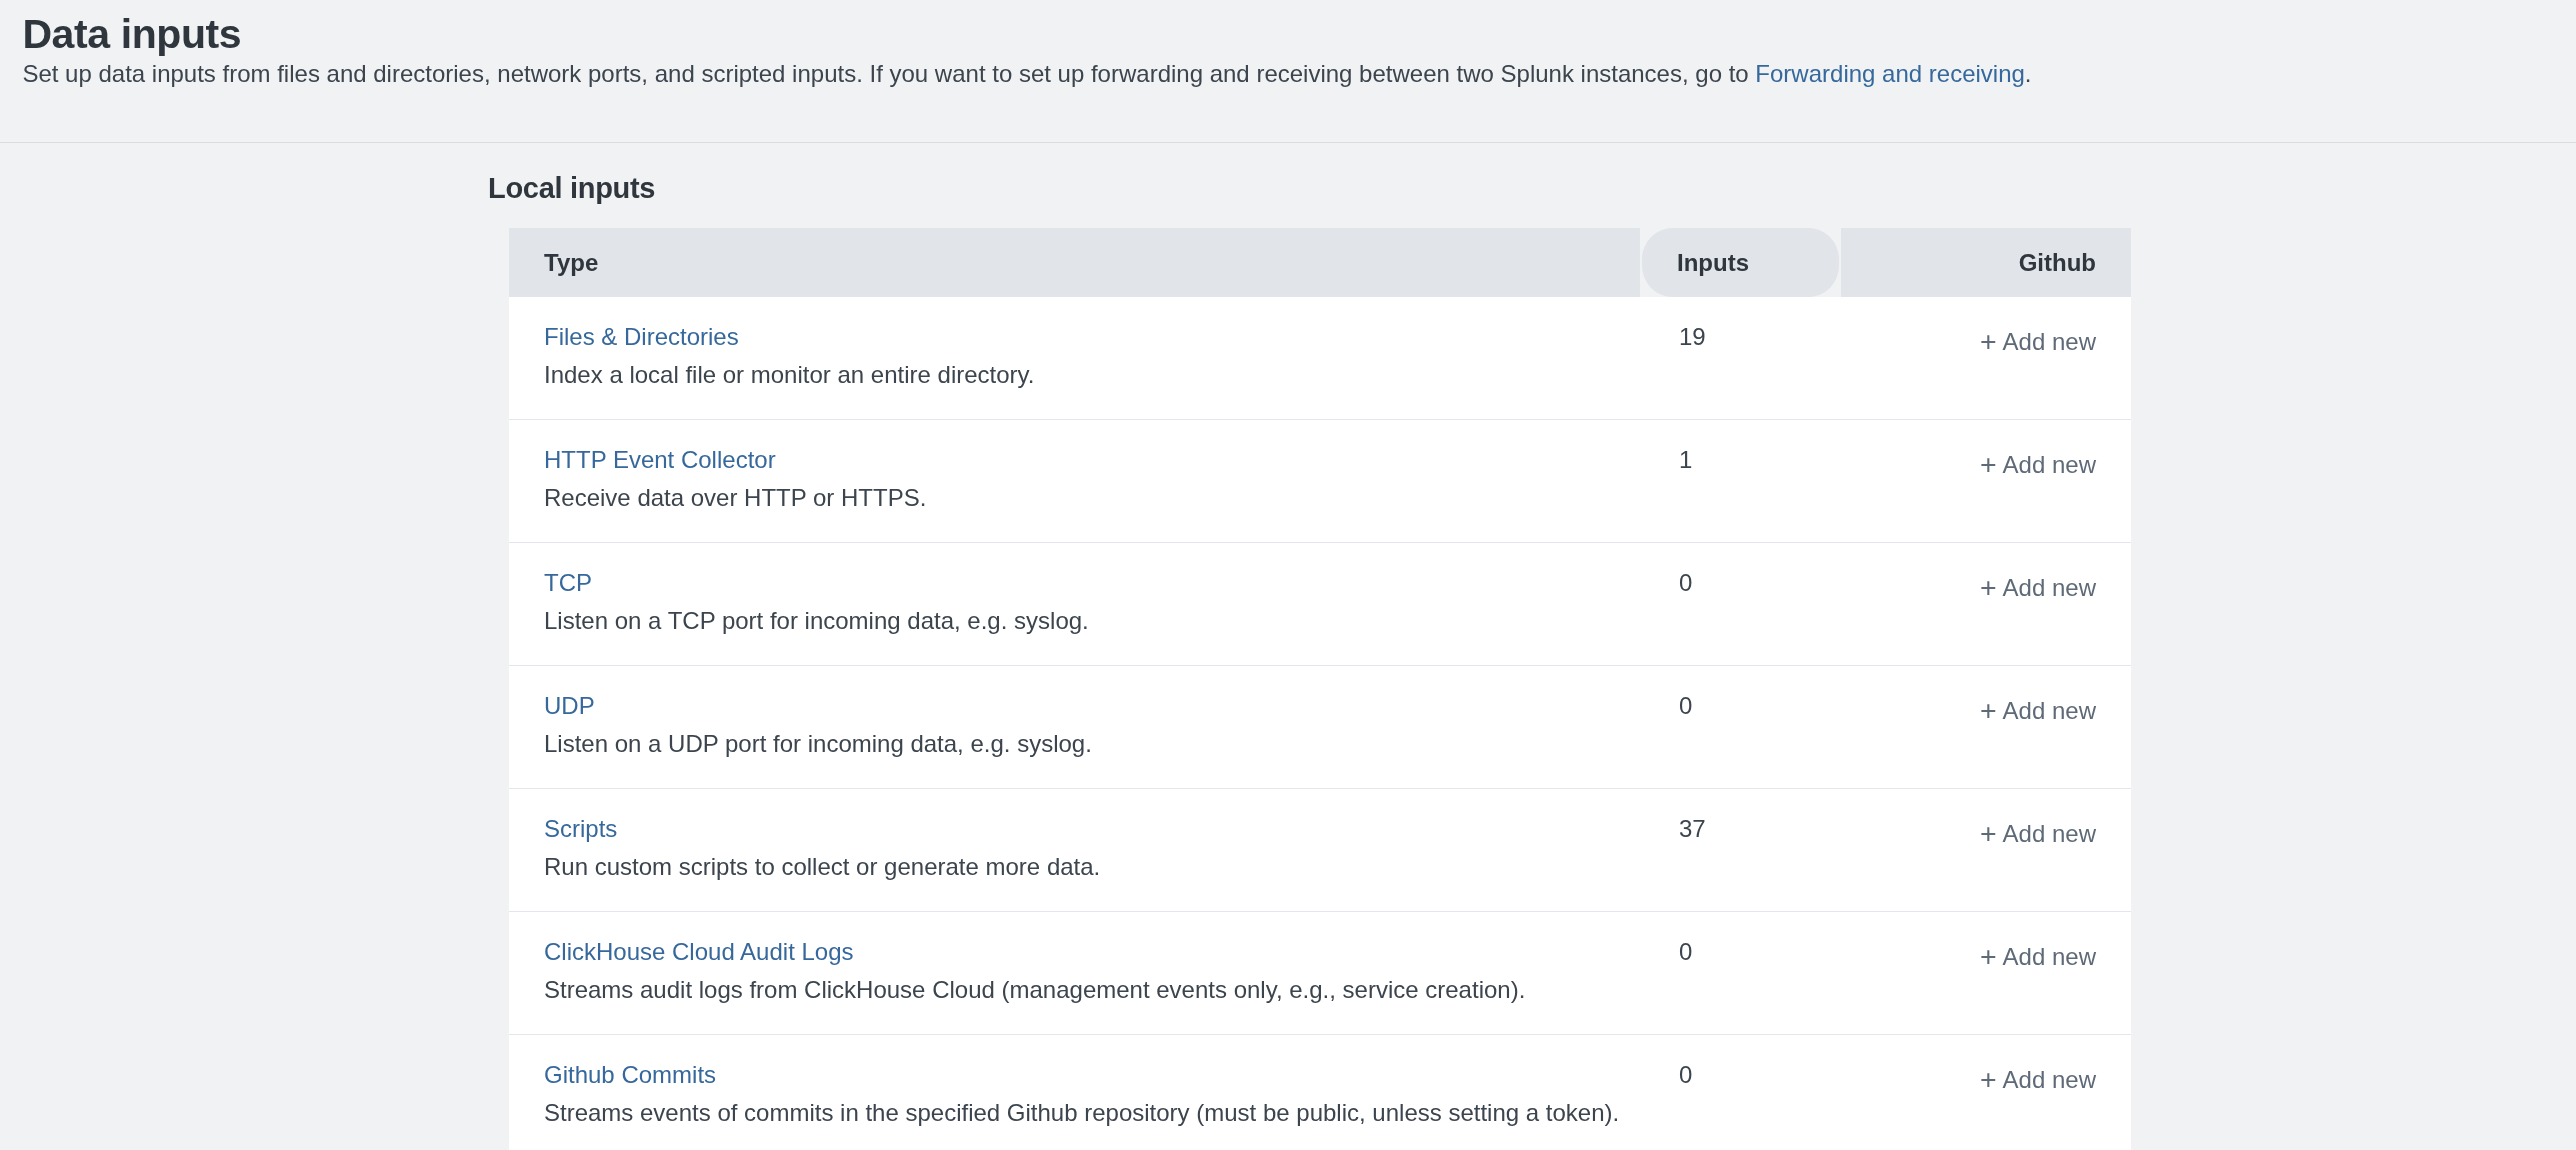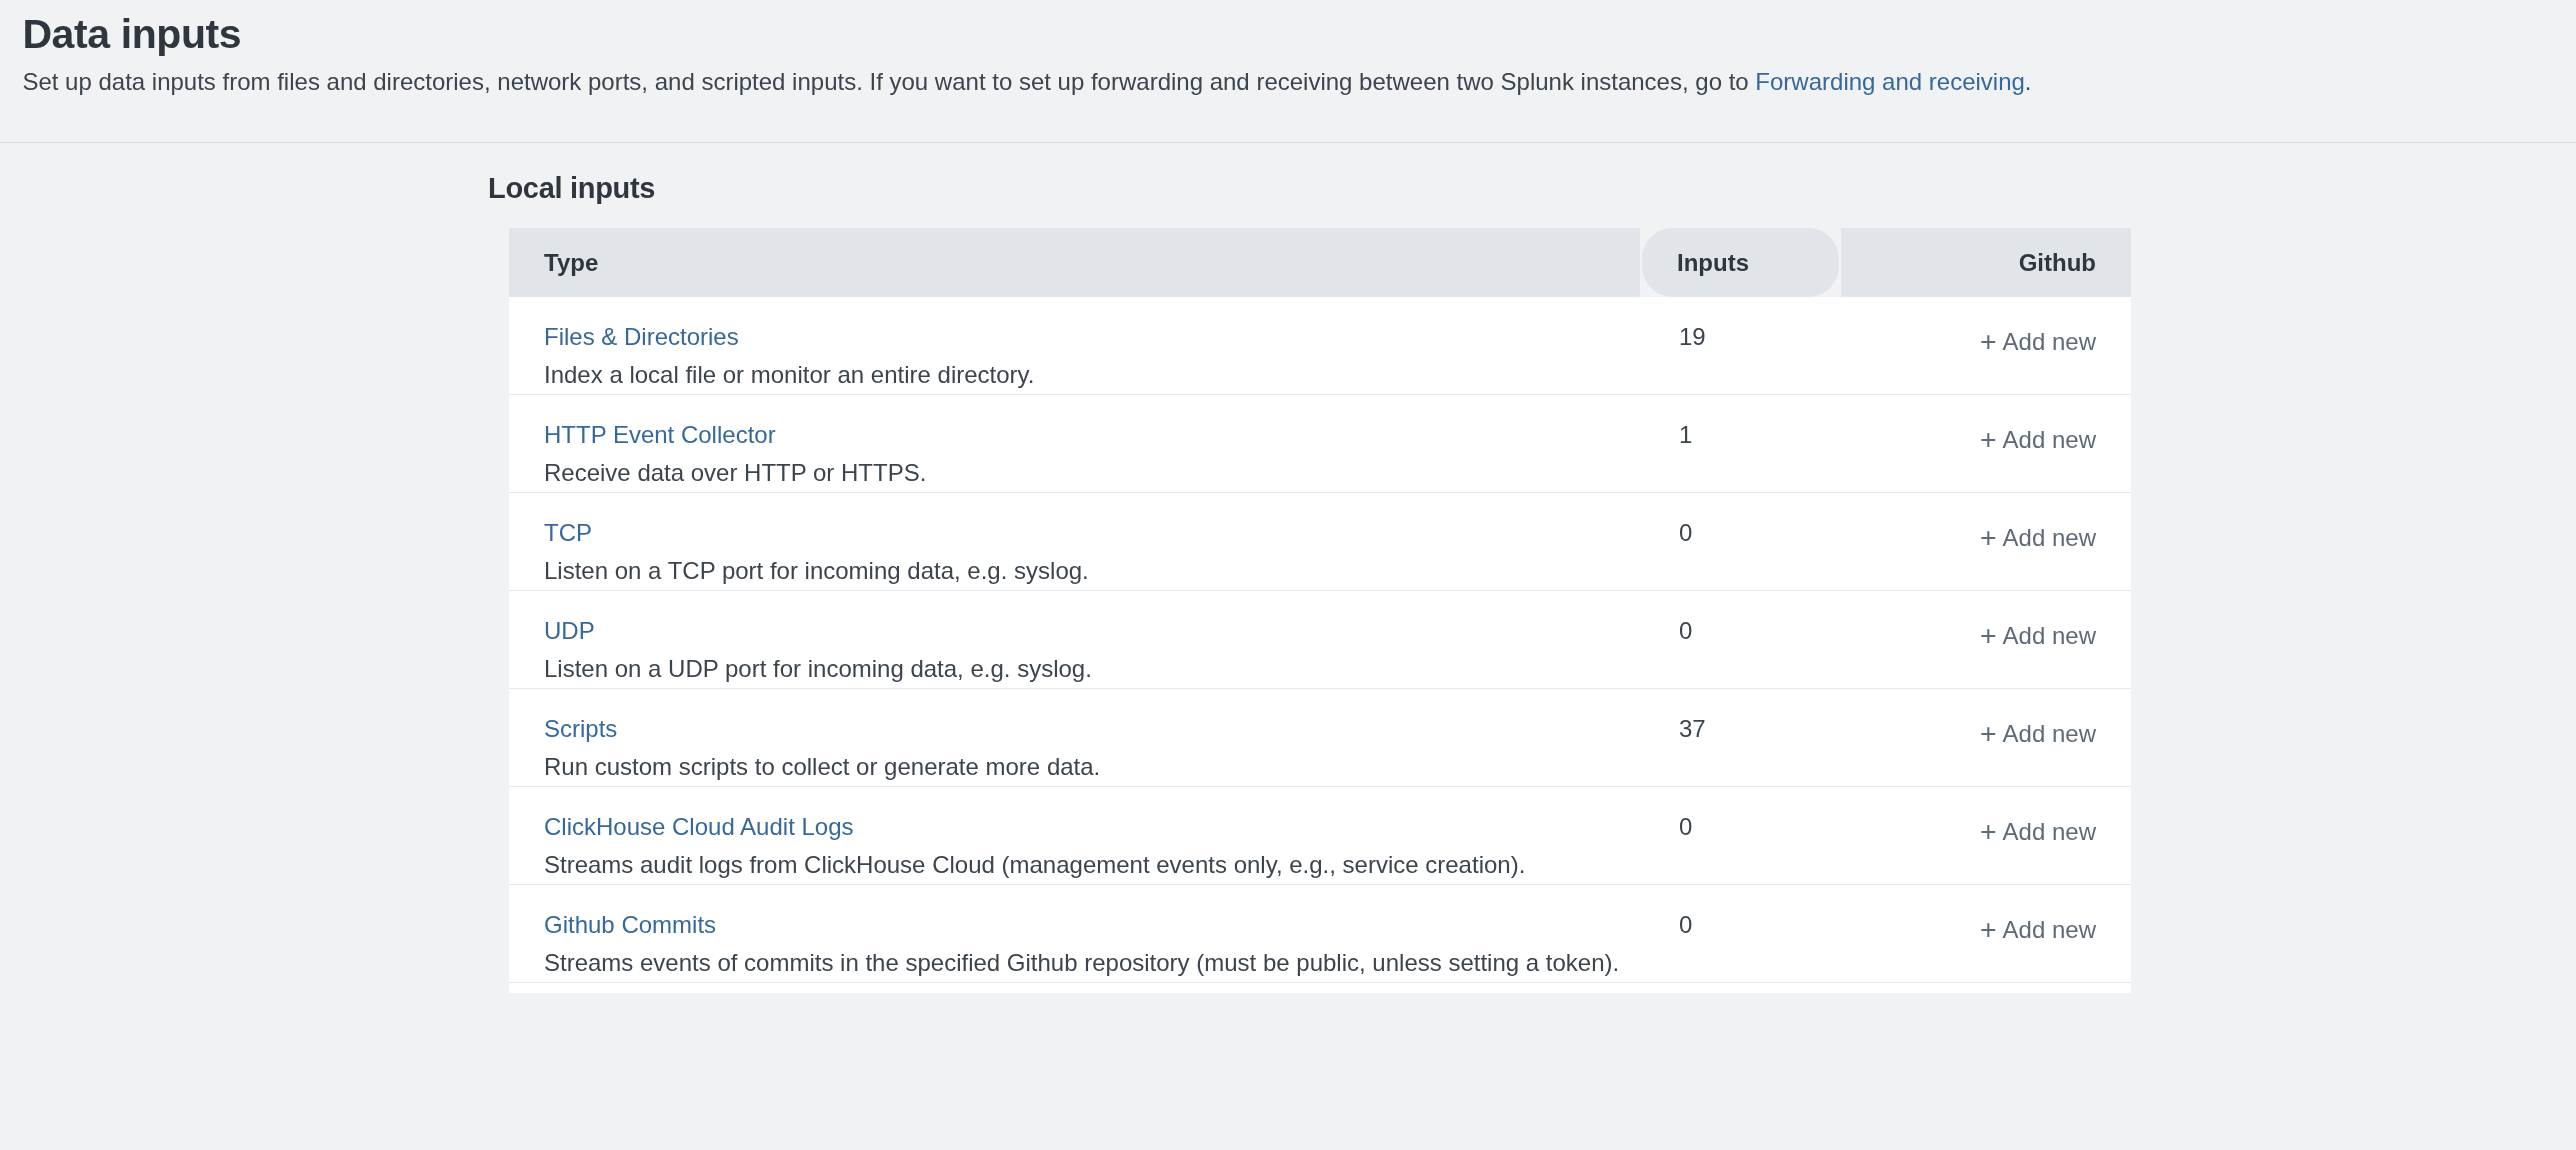--- a/index.html
+++ b/index.html
@@ -26,21 +26,21 @@
     border-bottom:1.7px solid var(--top-divider);
   }
   .page-title{
     font-size:41px;
     font-weight:700;
     color:var(--heading);
     letter-spacing:-0.4px;
     line-height:1.1;
   }
   .page-subtitle{
-    margin-top:9px;
+    margin-top:1px;
     font-size:24px;
     color:var(--body-text);
     line-height:1.3;
   }
   .page-subtitle a{
     color:var(--link-blue);
     text-decoration:none;
     cursor:pointer;
   }
   .content{
@@ -70,21 +70,21 @@
     font-size:24px;
     font-weight:700;
     color:var(--heading);
   }
   .th-type{width:1131px;padding-left:35px;}
   .th-inputs{width:197px;padding-left:35px;border-radius:31px;}
   .th-actions{flex:1;justify-content:flex-end;padding-right:35px;}
   .row{
     display:flex;
     background:#ffffff;
-    height:98px;
+    height:123px;
     border-bottom:1.7px solid var(--row-divider);
     padding-top:26px;
   }
   .cell-type{width:1135px;padding-left:35px;}
   .type-link{
     display:inline-block;
     font-size:24px;
     color:var(--link-blue);
     text-decoration:none;
     cursor:pointer;

